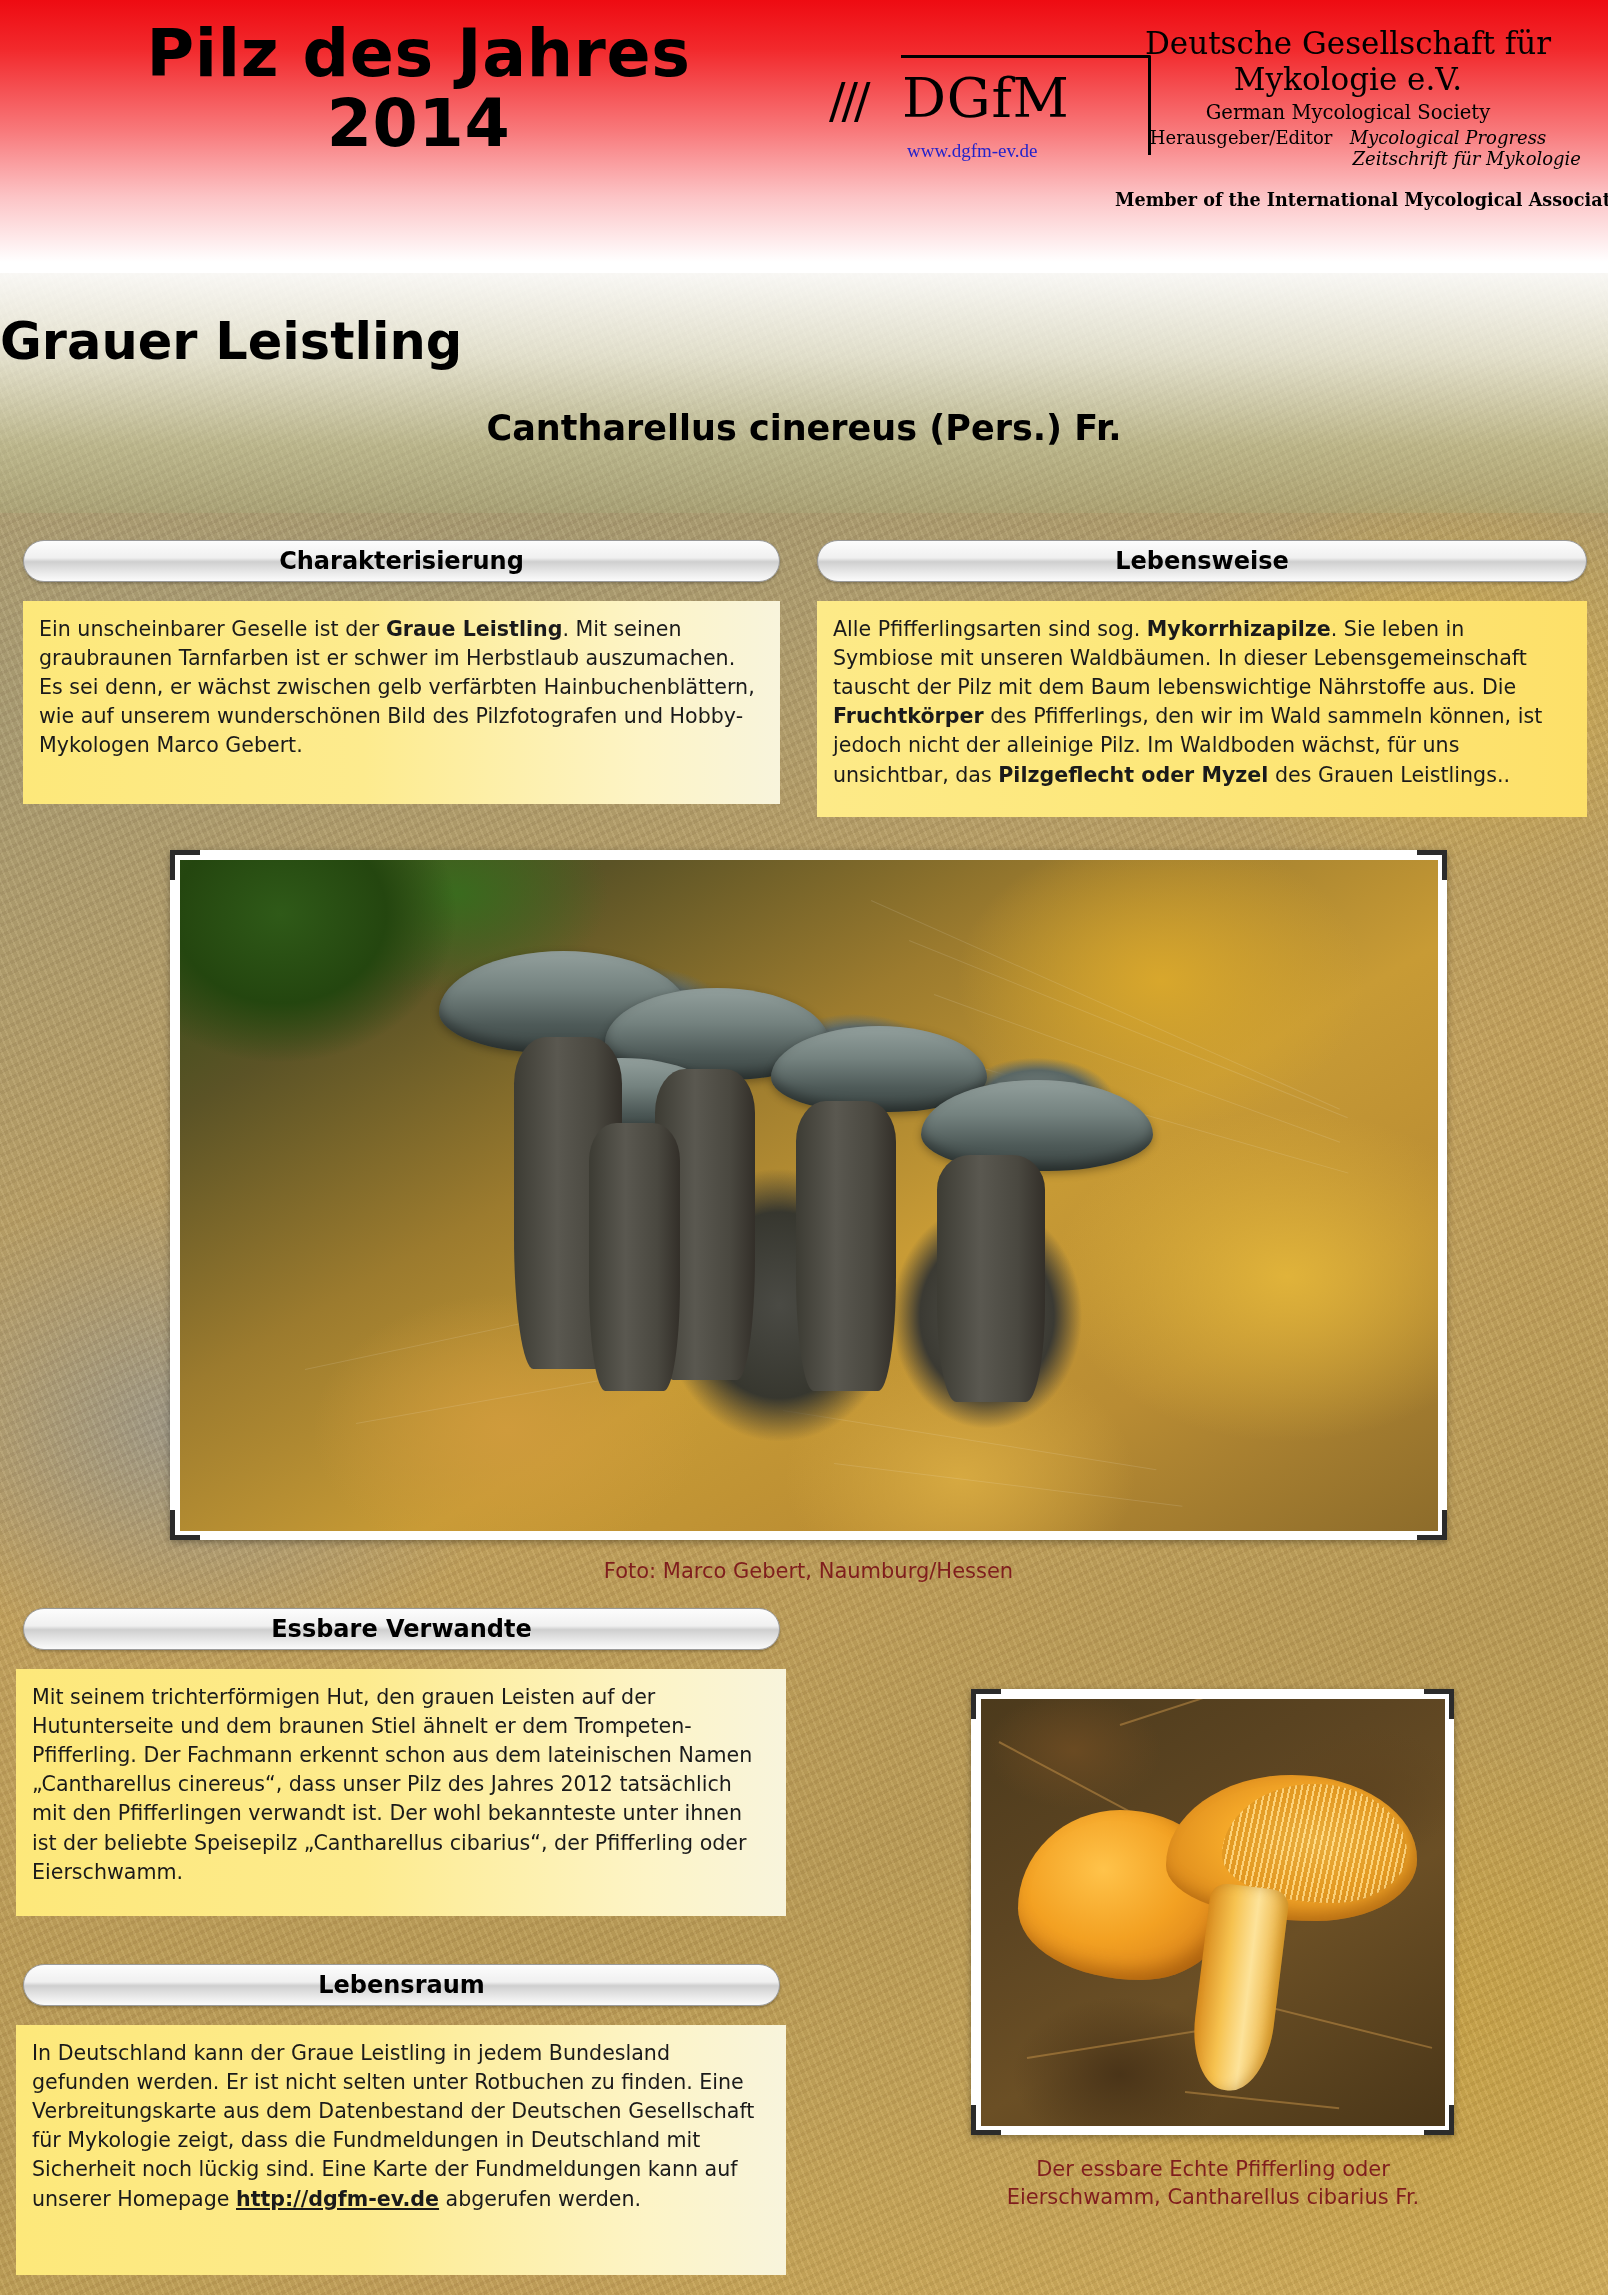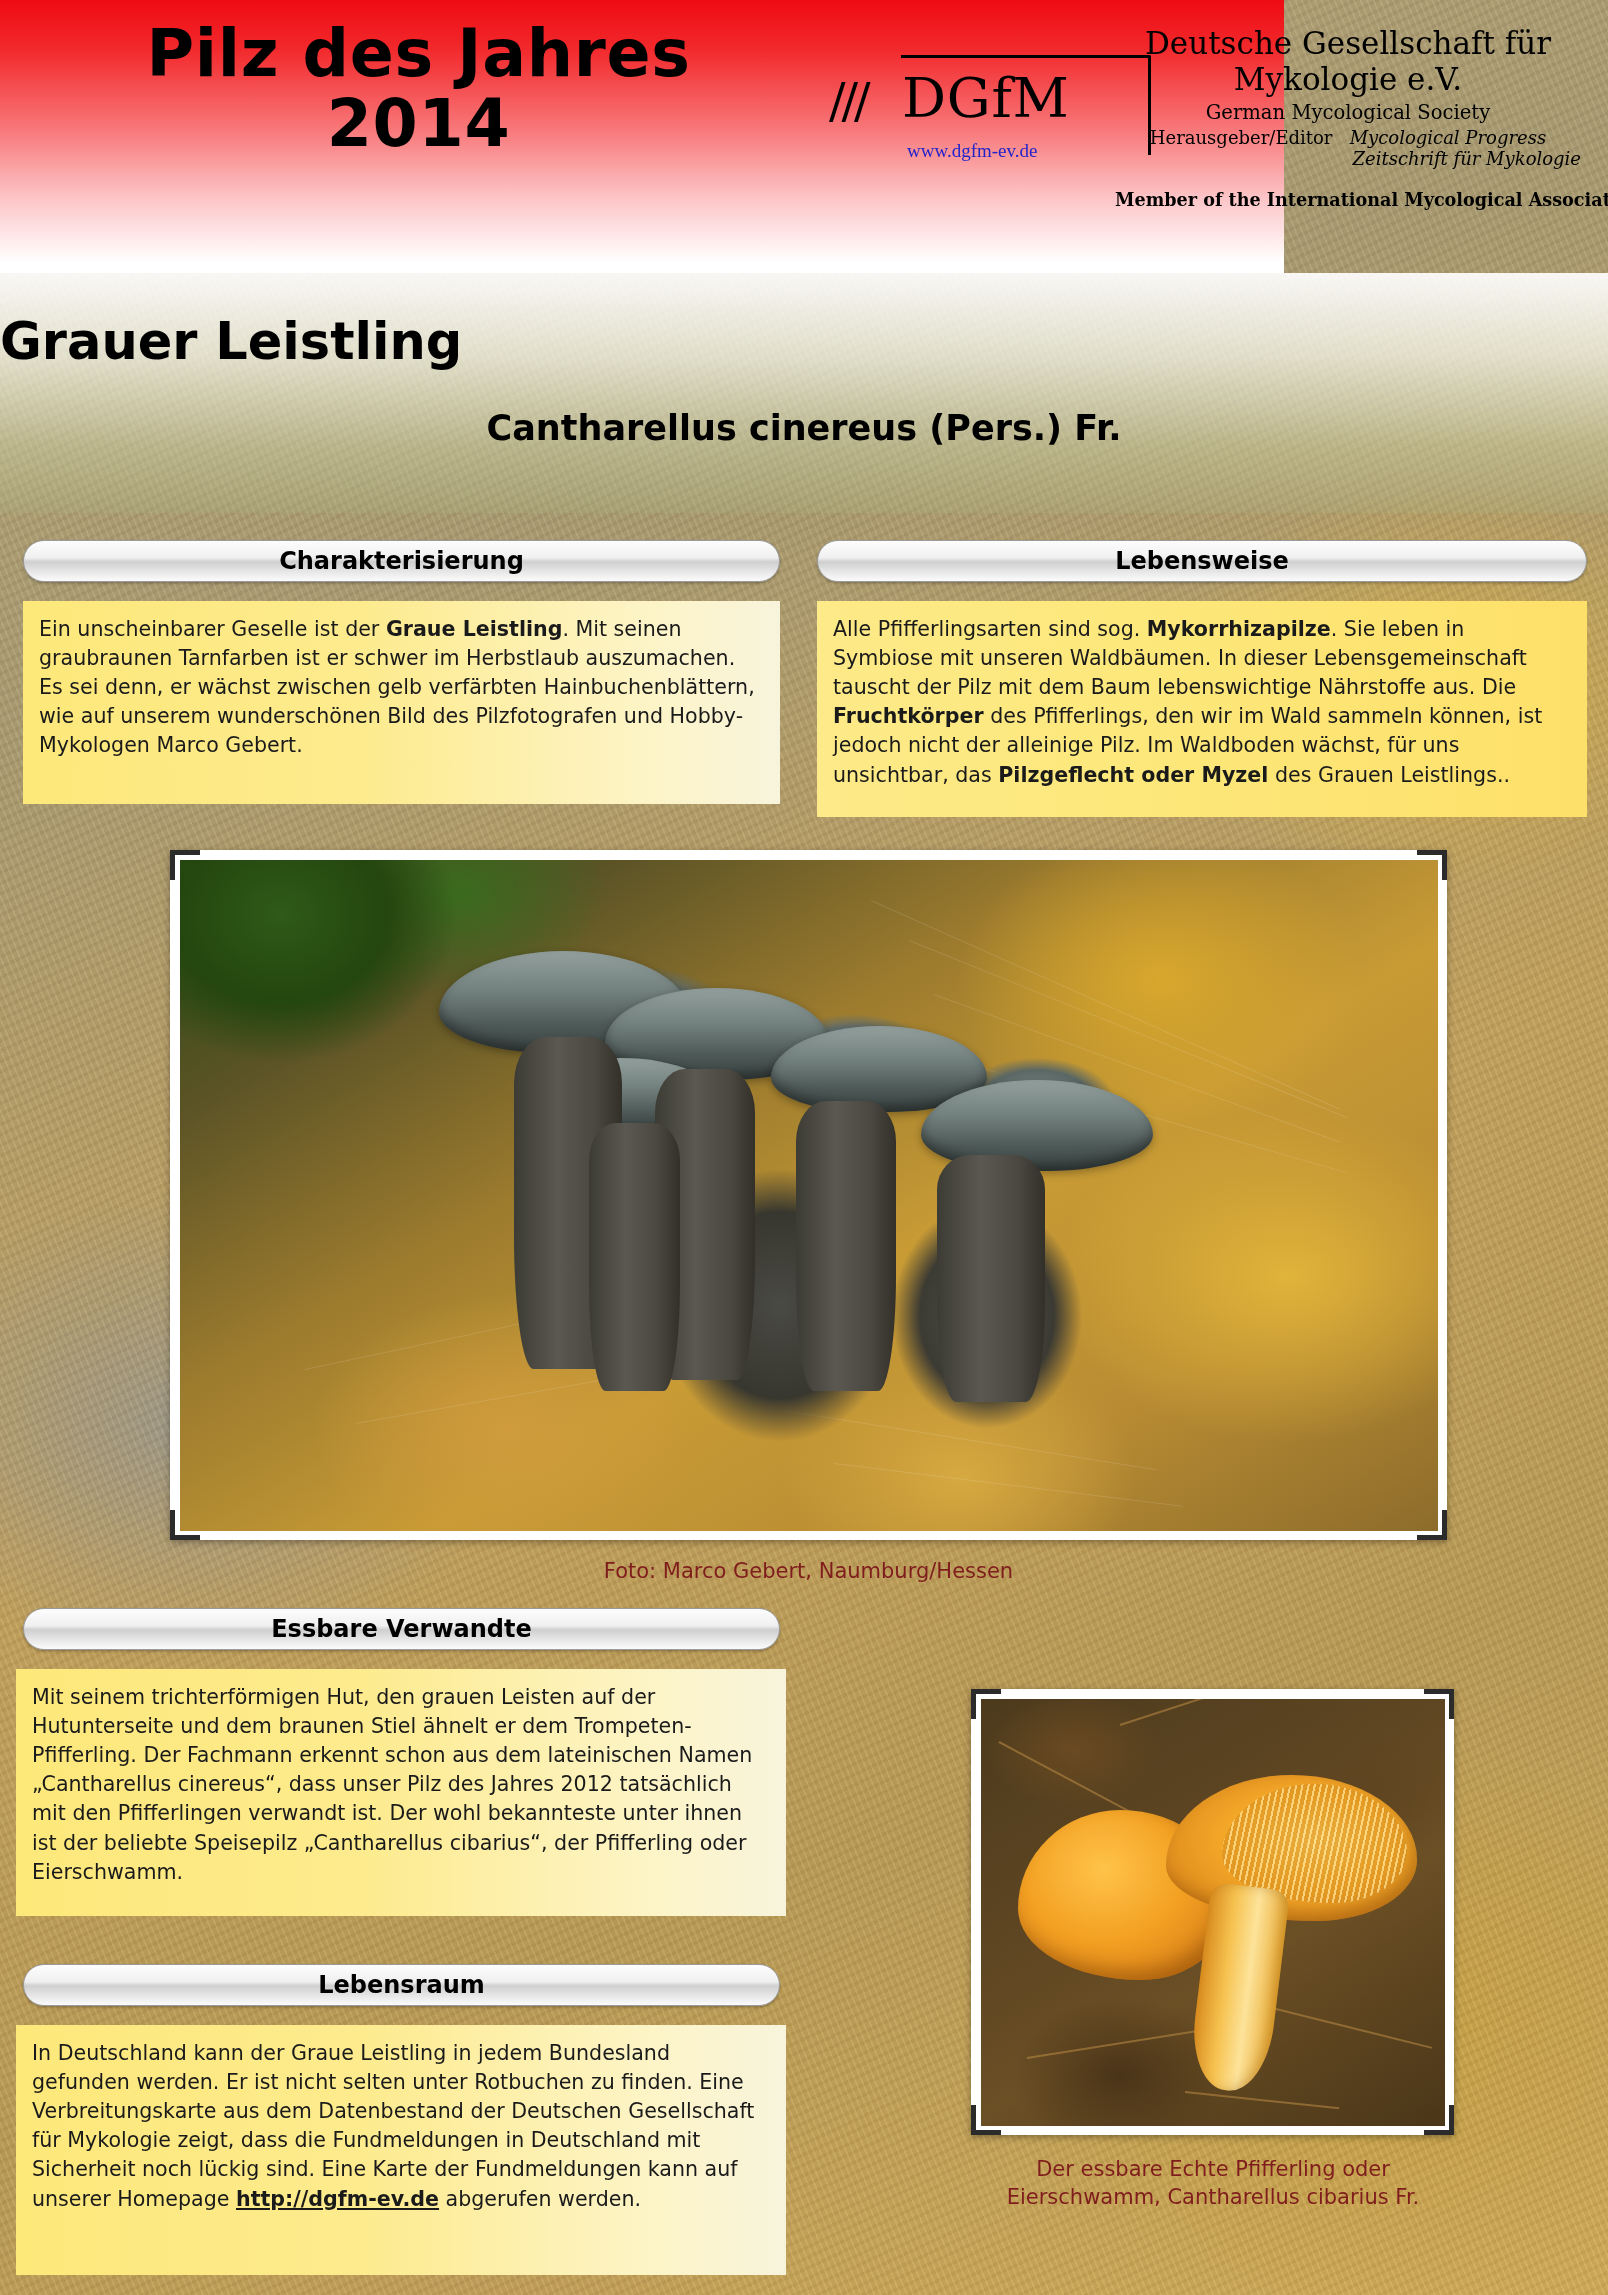--- a/index.html
+++ b/index.html
@@ -32,21 +32,21 @@
     position: absolute; left:0; top:0; right:0; bottom:0;
     background:
       repeating-linear-gradient(67deg, rgba(255,255,255,0.05) 0px, rgba(255,255,255,0.05) 2px, rgba(0,0,0,0.04) 2px, rgba(0,0,0,0.04) 6px),
       repeating-linear-gradient(-25deg, rgba(120,90,40,0.06) 0px, rgba(120,90,40,0.06) 3.4px, rgba(255,230,150,0.05) 3.4px, rgba(255,230,150,0.05) 9.5px);
   }
 
   
   .header {
     position: absolute;
     left: 0; top: 0;
-    width: 1284px; height: 273px;
+    width: 1608px; height: 273px;
     background: linear-gradient(to bottom, #ee0b12 0%, #f2292c 18%, #f8797b 48%, #fcc3c5 72%, #ffffff 96%, #ffffff 100%);
     z-index: 2;
   }
   .header-title {
     position: absolute;
     left: 47px; top: 19px;
     width: 743px;
     font-family: "DejaVu Sans", sans-serif;
     font-weight: bold;
     font-size: 65px;

